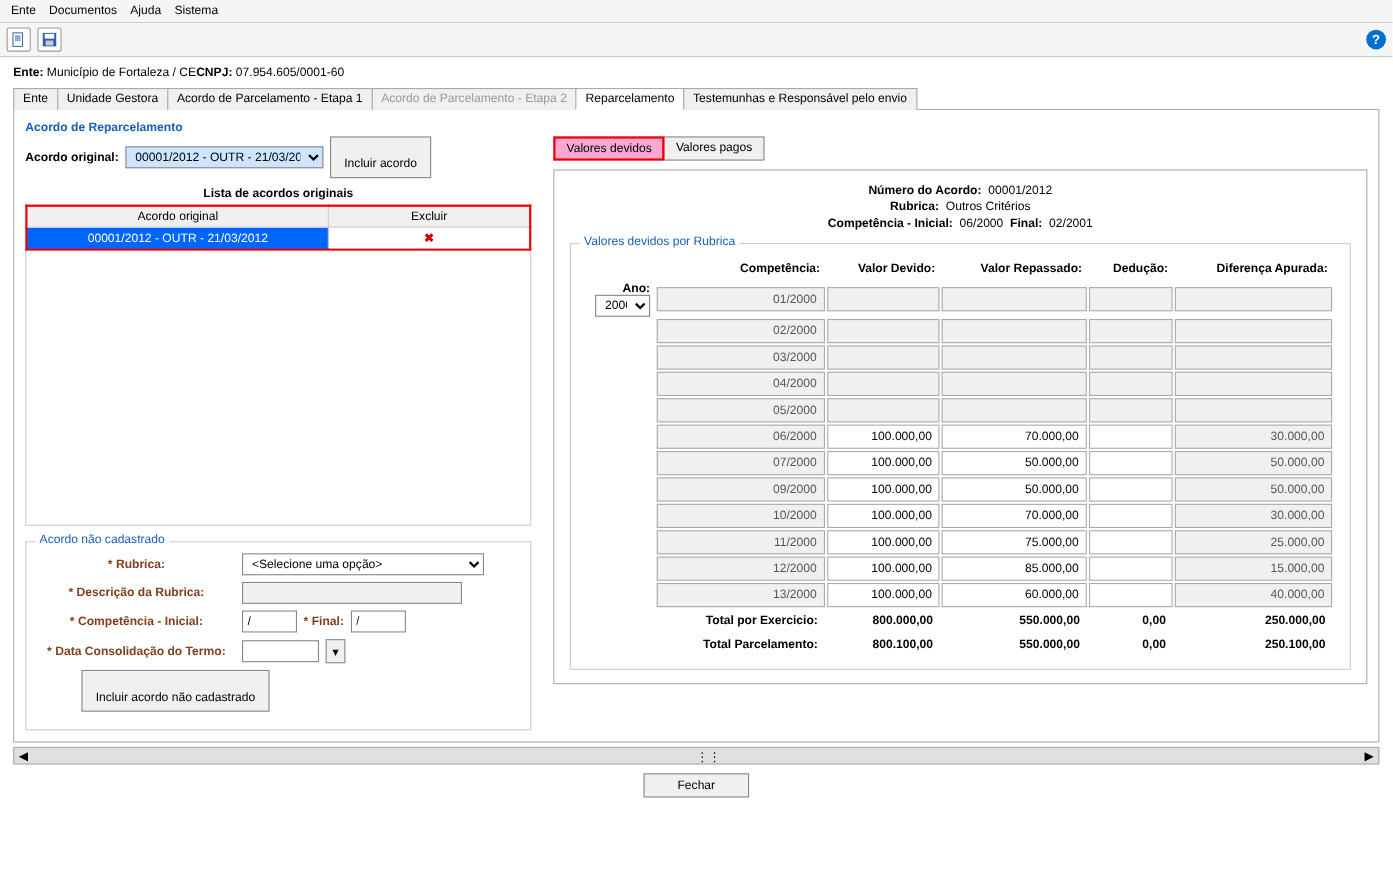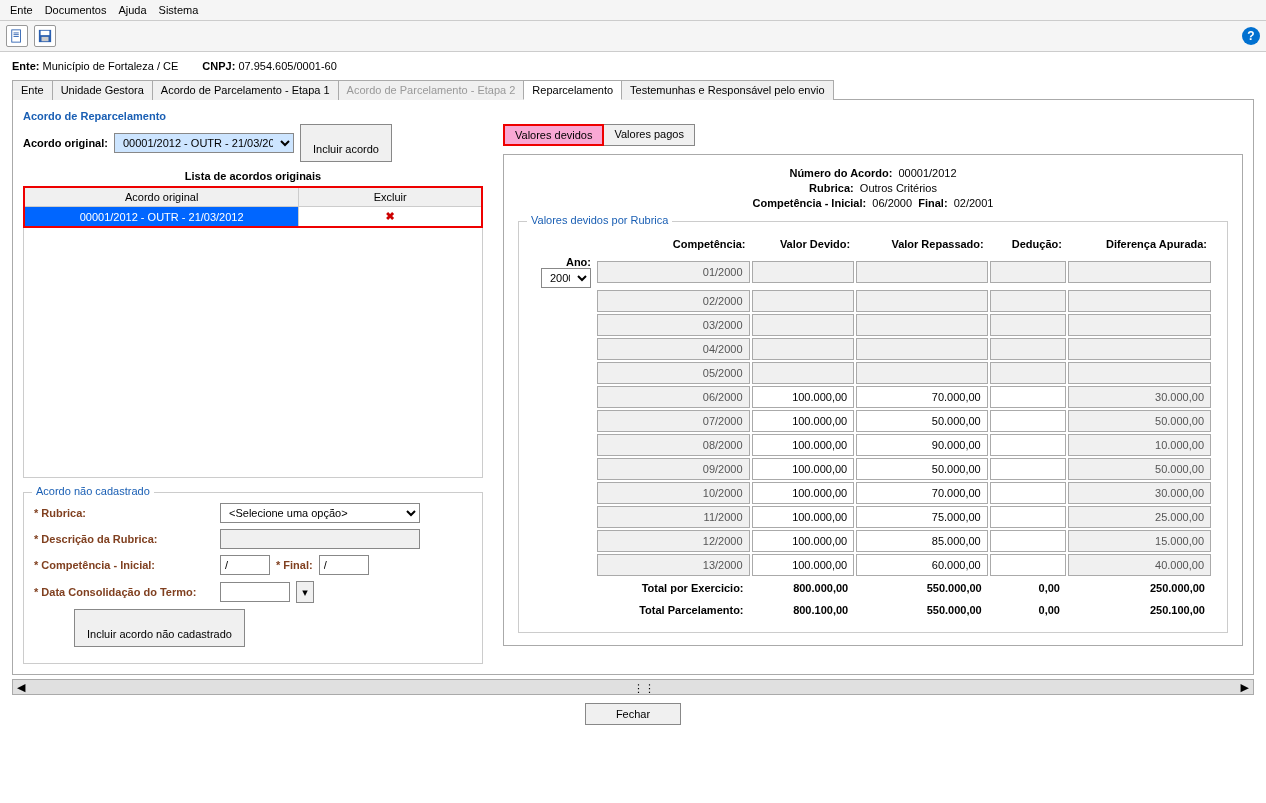--- a/index.html
+++ b/index.html
@@ -4,21 +4,21 @@
 <style>
   * { box-sizing: border-box; font-family: Tahoma, Arial, sans-serif; font-size: 11px; }
   body { margin: 0; background: #fff; color: #000; }
   .menubar { display: flex; gap: 4px; padding: 2px 6px; border-bottom: 1px solid #ccc; background: #f5f5f5; }
   .menubar span { padding: 2px 4px; cursor: default; }
   .toolbar { display:flex; justify-content:space-between; padding: 4px 6px; border-bottom: 1px solid #ccc; background: #f5f5f5; align-items:center;}
   .toolbar-left { display:flex; gap:6px;}
   .icon-btn { width: 22px; height: 22px; border: 1px solid #999; background: #fff; display:flex; align-items:center; justify-content:center; cursor:pointer; border-radius:2px;}
   .icon-btn svg { width:14px; height:14px; }
   .help-icon { width:18px; height:18px; background:#0070d0; border-radius:50%; color:#fff; display:flex; align-items:center; justify-content:center; font-weight:bold; font-size:12px;}
-  .ente-row { padding: 8px 12px; display:flex; gap:24px; }
+  .ente-row { padding: 8px 12px; display:flex; }
   .ente-row b { font-weight:bold; }
   .tabs { display:flex; padding: 0 12px; }
   .tab { border:1px solid #aaa; border-bottom:none; padding:3px 8px; background:#f0f0f0; position:relative; margin-right:-1px; cursor:pointer;}
   .tab.disabled { color:#999; }
   .tab.active { background:#fff; z-index:2; border-bottom:1px solid #fff;}
   .panel { border:1px solid #aaa; margin: -1px 12px 0 12px; padding:10px;}
   .section-title { color:#1a5fb4; font-weight:bold; margin-bottom:2px;}
   .note { margin-bottom:10px;}
   .columns { display:flex; gap:20px; }
   .left-col { flex: 0 0 460px; }
@@ -31,21 +31,21 @@
   .grid-title { text-align:center; font-weight:bold; margin-bottom:4px;}
   .grid { border:2px solid #e00; width:100%; background:#fff;}
   .grid th { background:#f0f0f0; border:1px solid #ccc; padding:3px; font-weight:normal;}
   .grid td { border:1px solid #ccc; padding:3px; text-align:center;}
   .grid tr.sel td.first { background:#0066ff; color:#fff;}
   .x-mark { color:#c00; font-weight:bold;}
   .list-body { height:250px; border:1px solid #ccc; border-top:none; background:#fff;}
   .fieldset { border:1px solid #ccc; padding:10px; position:relative; margin-top:14px;}
   .fieldset .legend { position:absolute; top:-8px; left:8px; background:#fff; padding:0 4px; color:#1a5fb4;}
   .form-row { display:flex; align-items:center; margin-bottom:6px; gap:6px;}
-  .form-row .lbl { width:180px; text-align:left; color:#804020; font-weight:bold;}
+  .form-row .lbl { width:180px; text-align:center; color:#804020; font-weight:bold;}
   .subtabs { display:flex; margin-bottom:8px;}
   .subtab { border:1px solid #888; padding:3px 10px; background:#f0f0f0; cursor:pointer; margin-right:-1px;}
   .subtab.active { border:2px solid #e00; background:#f9a8d4; position:relative; z-index:1;}
   .info-rows { text-align:center; margin-bottom:12px;}
   .info-rows div { margin-bottom:3px;}
   .info-rows b { font-weight:bold;}
   .vfieldset { border:1px solid #ccc; padding:10px 14px; position:relative;}
   .vfieldset .legend { position:absolute; top:-8px; left:8px; background:#fff; padding:0 4px; color:#1a5fb4;}
   .val-table { width:100%; border-collapse:separate; border-spacing:2px;}
   .val-table th { font-weight:bold; padding:4px; text-align:right;}
@@ -127,21 +127,21 @@
           <td><span class="x-mark">✖</span></td>
         </tr>
       </tbody>
         </table>
       <div class="list-body"></div>
 
       <div class="fieldset">
         <span class="legend">Acordo não cadastrado</span>
         <div class="form-row">
           <span class="lbl">* Rubrica:</span>
-          <select style="width:200px;"><option>&lt;Selecione uma opção&gt;</option></select>
+          <select style="width:220px;"><option>&lt;Selecione uma opção&gt;</option></select>
         </div>
         <div class="form-row">
           <span class="lbl">* Descrição da Rubrica:</span>
           <input type="text" style="width: 200px; background: rgb(240, 240, 240);" readonly="">
         </div>
         <div class="form-row">
           <span class="lbl">* Competência - Inicial:</span>
           <input type="text" style="width: 50px;" value="/">
           <span class="lbl" style="width:auto;">* Final:</span>
           <input type="text" style="width: 50px;" value="/">
@@ -302,38 +302,20 @@
                     <div class="cell">100.000,00</div>
                   </td>
                   <td>
                     <div class="cell">50.000,00</div>
                   </td>
                   <td>
                     <div class="cell"></div>
                   </td>
                   <td>
                     <div class="cell ro">50.000,00</div>
-                  </td>
-                </tr>
-                <tr>
-                  <td></td>
-                  <td>
-                    <div class="cell ro">08/2000</div>
-                  </td>
-                  <td>
-                    <div class="cell">100.000,00</div>
-                  </td>
-                  <td>
-                    <div class="cell">90.000,00</div>
-                  </td>
-                  <td>
-                    <div class="cell"></div>
-                  </td>
-                  <td>
-                    <div class="cell ro">10.000,00</div>
                   </td>
                 </tr>
                 <tr>
                   <td></td>
                   <td>
                     <div class="cell ro">09/2000</div>
                   </td>
                   <td>
                     <div class="cell">100.000,00</div>
                   </td>

